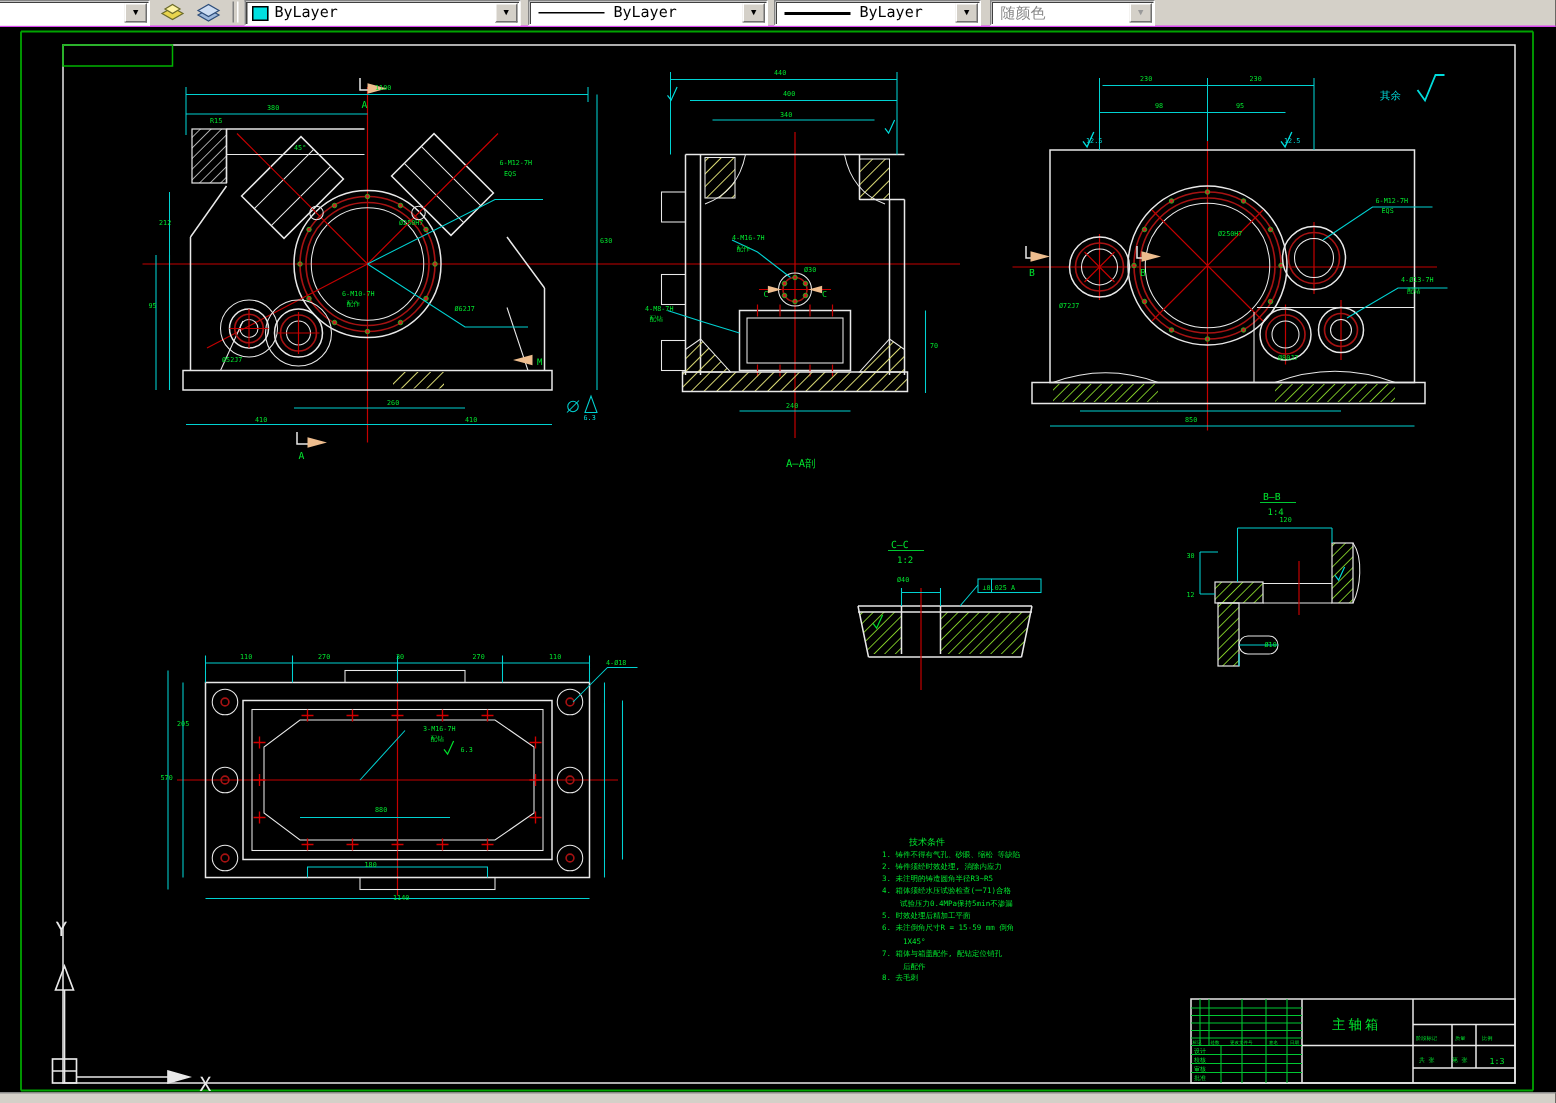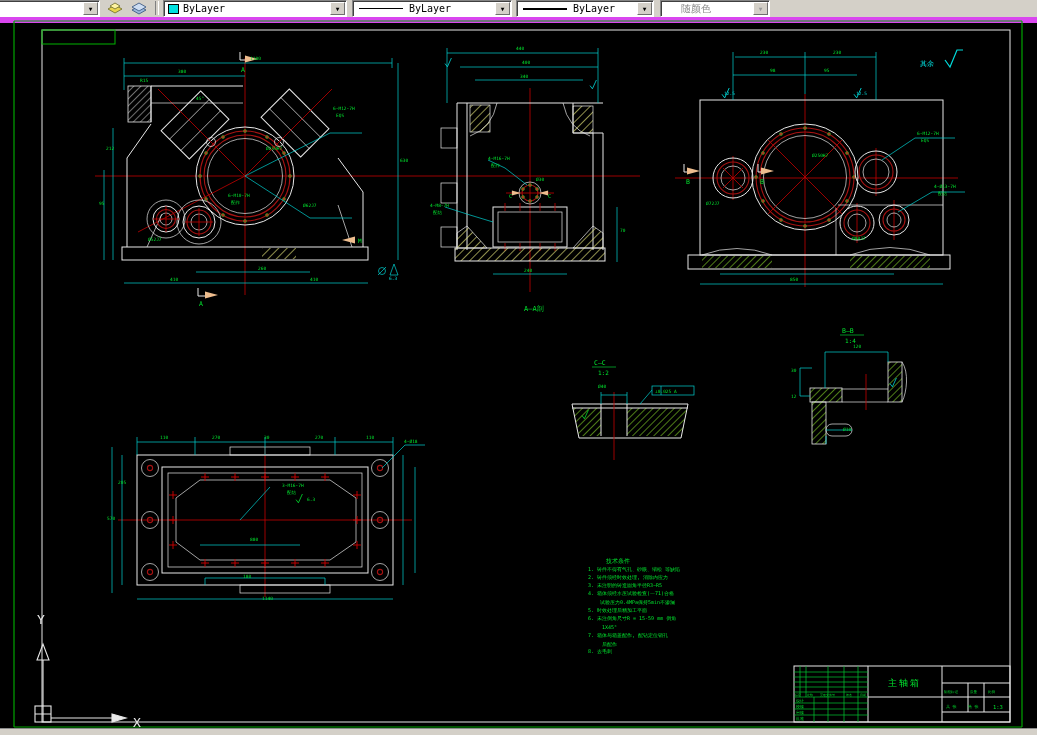--- a/index.html
+++ b/index.html
@@ -1,18 +1,18 @@
 <!DOCTYPE html>
 <html><head>
 <meta charset="utf-8">
 <style>
   html,body{margin:0;padding:0;background:#000;width:1037px;height:735px;overflow:hidden;}
   body{font-family:"Liberation Sans",sans-serif;}
   
-  #toolbar{position:absolute;left:0;top:0;width:1037px;height:17px;background:#d4d0c8;border-bottom:6px solid #d946ef;}
+  #toolbar{position:absolute;left:0;top:0;width:1037px;height:17px;background:#d4d0c8;border-bottom:1px solid #d946ef;}
   .combo{position:absolute;top:0;height:15px;background:#fff;border:1px solid #848484;border-bottom-color:#fff;border-right-color:#fff;box-shadow:inset 1px 1px 0 #404040;display:flex;align-items:center;font:10px "DejaVu Sans Mono",monospace;color:#000;}
   .combo .arrow{position:absolute;right:1px;top:1px;width:13px;height:11px;background:#d4d0c8;border:1px solid #fff;border-right-color:#6f6f6f;border-bottom-color:#6f6f6f;font-size:6px;line-height:11px;text-align:center;color:#000;}
   .combo.disabled{color:#8a8a8a;}
   .combo.disabled .arrow{color:#9a9a9a;}
   .swatch{display:inline-block;width:9px;height:8px;background:#00e0e0;border:1px solid #000;margin:0 4px 0 4px;}
   .linesample{display:inline-block;width:44px;height:0;border-top:1px solid #000;margin:0 6px 0 6px;}
   .tbtn{position:absolute;top:0;width:22px;height:16px;background:#d4d0c8;}
   .sep{position:absolute;top:1px;width:2px;height:14px;border-left:1px solid #808080;border-right:1px solid #fff;}
   
   #cad{position:absolute;left:0;top:17px;}
@@ -57,21 +57,21 @@
     <span class="linesample"></span>
     <span>ByLayer</span>
     <span class="arrow">▼</span>
   </div>
   <div class="combo" style="left:516px;width:136px;">
     <span class="linesample" style="border-top-width:2px;"></span>
     <span>ByLayer</span>
     <span class="arrow">▼</span>
   </div>
   <div class="combo disabled" style="left:660px;width:108px;">
-    <span style="margin-left:20px;">随颜色</span>
+    <span style="margin-left:6px;">随颜色</span>
     <span class="arrow">▼</span>
   </div>
 </div>
 
 <svg id="cad" width="1037" height="711" viewBox="0 17 1037 711">
 <defs>
   <pattern id="yh" width="6" height="6" patternUnits="userSpaceOnUse" patternTransform="rotate(45)">
     <line x1="0" y1="0" x2="0" y2="6" stroke="#dede76" stroke-width="1.3"></line>
   </pattern>
   <pattern id="gh" width="5" height="5" patternUnits="userSpaceOnUse" patternTransform="rotate(45)">

